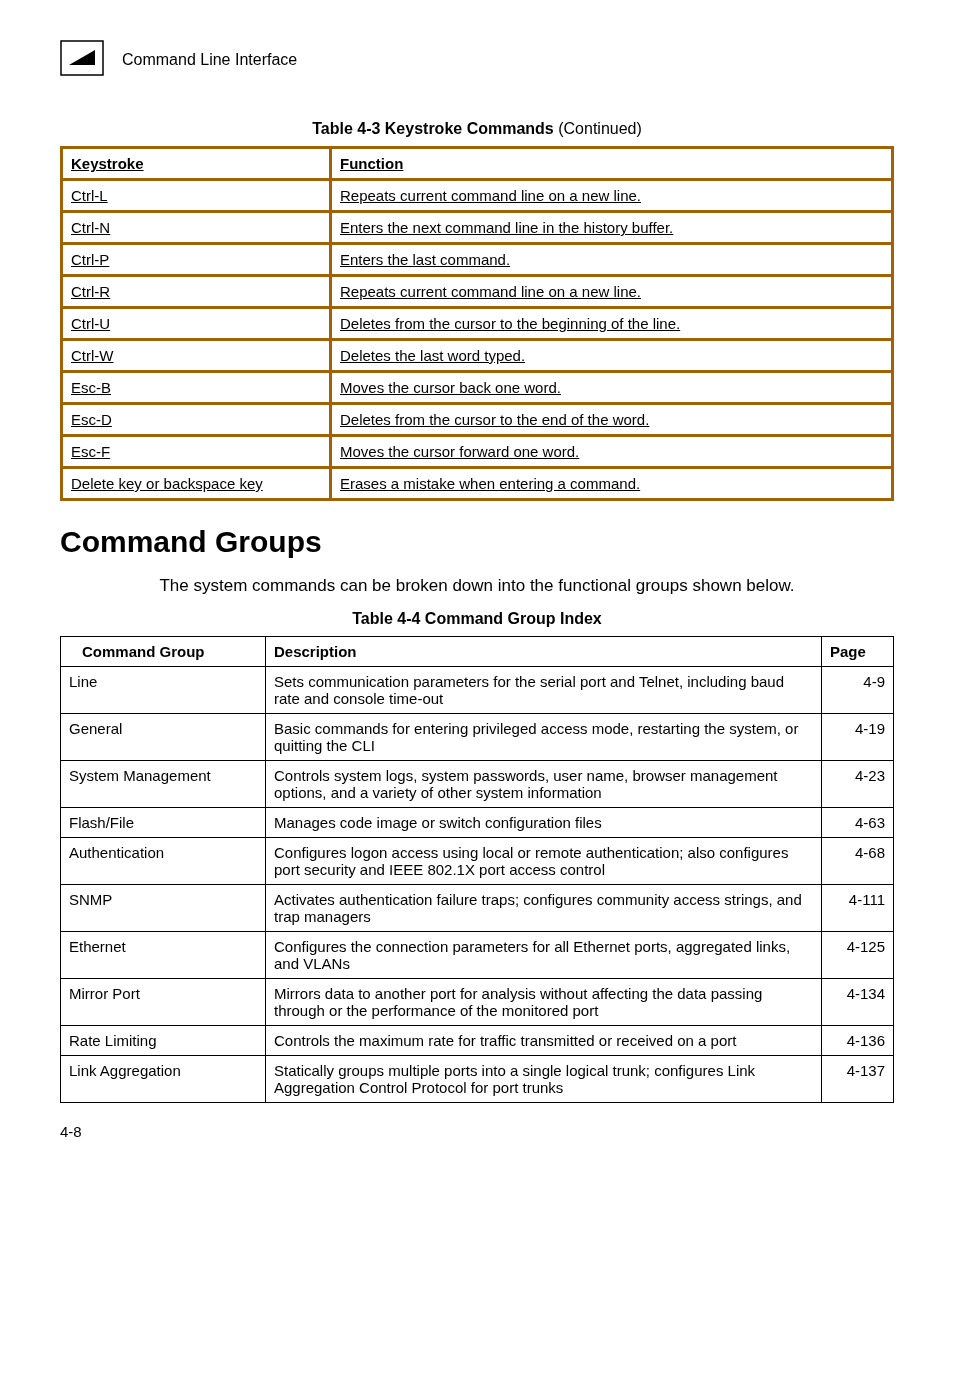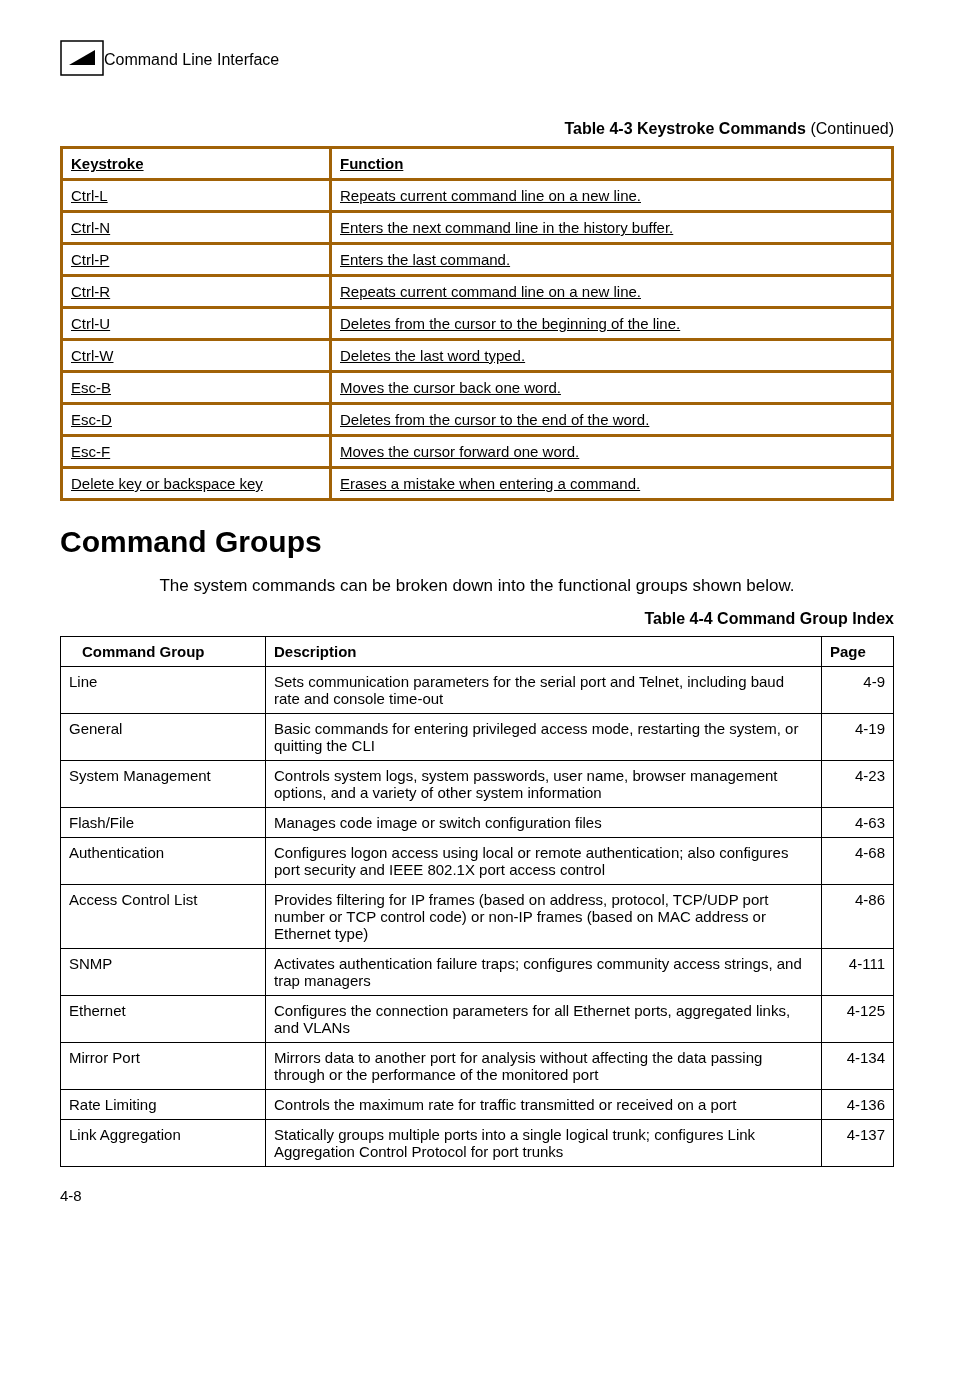--- a/index.html
+++ b/index.html
@@ -9,33 +9,33 @@
     font-family: Arial, Helvetica, sans-serif;
     color: #000;
     width: 954px;
   }
   .page {
     padding: 40px 60px 30px 60px;
   }
   .header-row {
     display: flex;
     align-items: center;
-    gap: 0;
+    gap: 18px;
     margin-bottom: 40px;
   }
   .tab-icon {
     display: inline-block;
     vertical-align: middle;
   }
   .page-label {
     font-family: Arial, Helvetica, sans-serif;
     font-size: 16px;
   }
   .caption {
-    text-align: right;
+    text-align: center;
     font-family: Arial, Helvetica, sans-serif;
     font-weight: bold;
     font-size: 16px;
     margin: 14px 0 8px 0;
   }
   table {
     border-collapse: collapse;
     width: 100%;
     font-family: Arial, Helvetica, sans-serif;
   }
@@ -185,25 +185,20 @@
           <td>Flash/File</td>
           <td>Manages code image or switch configuration files</td>
           <td class="page-cell">4-63</td>
         </tr>
         <tr>
           <td>Authentication</td>
           <td>Configures logon access using local or remote authentication; also configures port security and IEEE 802.1X port access control</td>
           <td class="page-cell">4-68</td>
         </tr>
         <tr>
-          <td>Access Control List</td>
-          <td>Provides filtering for IP frames (based on address, protocol, TCP/UDP port number or TCP control code) or non-IP frames (based on MAC address or Ethernet type)</td>
-          <td class="page-cell">4-86</td>
-        </tr>
-        <tr>
           <td>SNMP</td>
           <td>Activates authentication failure traps; configures community access strings, and trap managers</td>
           <td class="page-cell">4-111</td>
         </tr>
         <tr>
           <td>Ethernet</td>
           <td>Configures the connection parameters for all Ethernet ports, aggregated links, and VLANs</td>
           <td class="page-cell">4-125</td>
         </tr>
         <tr>

